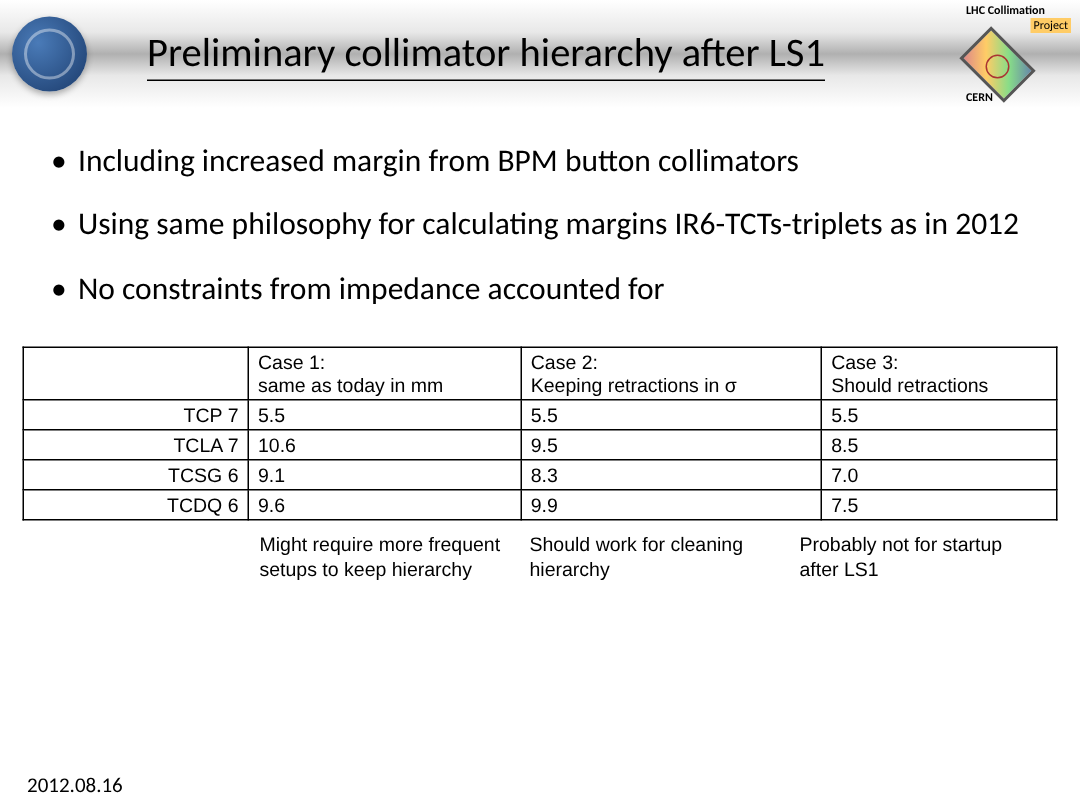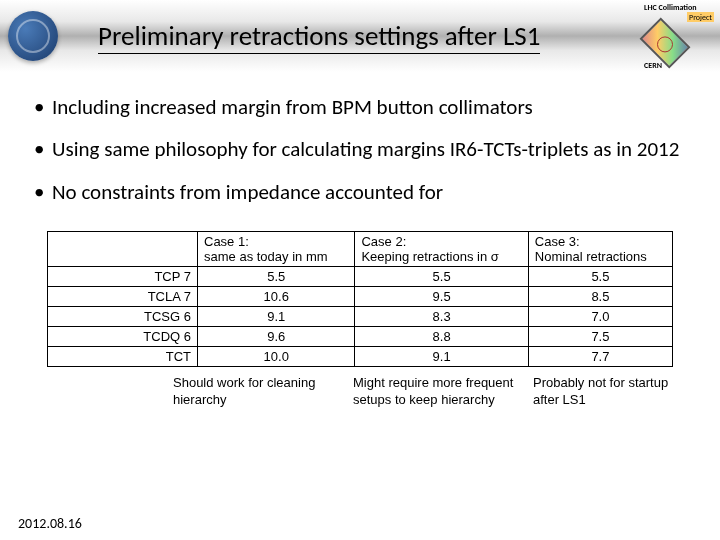--- a/index.html
+++ b/index.html
@@ -76,39 +76,39 @@
     margin-bottom: 16px;
     line-height: 1.25;
   }
   .bullets li::before {
     content: '•';
     position: absolute;
     left: -18px;
     color: #000;
   }
   table.data {
-    width: 626px;
+    width: 690px;
     margin: 0 auto;
     border-collapse: collapse;
     font-family: Arial, sans-serif;
     font-size: 13px;
   }
   table.data th, table.data td {
     border: 0.5px solid #000;
     padding: 2px 6px;
     vertical-align: middle;
   }
   table.data th {
     font-weight: normal;
     text-align: left;
     height: 34px;
   }
   table.data th.col1 { width: 150px; }
   table.data td.label { text-align: right; width: 150px; }
-  table.data td.num { text-align: center; }
+  table.data td.num { text-align: left; }
   table.data tr.bold td, table.data tr.bold th { font-weight: bold; }
   .notes {
     display: flex;
     margin: 8px 15px 0 165px;
     font-family: Arial, sans-serif;
     font-size: 13px;
   }
   .notes > div {
     flex: 1;
     padding: 0 8px;
@@ -119,21 +119,21 @@
     bottom: 8px; left: 18px;
     font-size: 14px;
     font-family: Calibri, Arial, sans-serif;
   }
 </style>
 </head>
 <body>
 
 <div class="header">
   <div class="logo-left"></div>
-  <div class="title">Preliminary retractions settings after LS1</div>
+  <div class="title">Preliminary collimator hierarchy after LS1</div>
   <div class="logo-right">
     <div style="font-weight:bold">LHC Collimation</div>
     <div style="align-self:flex-end;margin-right:0;background:#fc6;padding:0 2px">Project</div>
     <div class="box"></div>
     <div style="font-weight:bold">CERN</div>
   </div>
 </div>
 
 <ul class="bullets">
   <li>Including increased margin from BPM button collimators</li>
@@ -143,21 +143,21 @@
 
 <table class="data">
   <tbody>
       <tr>
     <th class="col1"></th>
     <th><span style="white-space:pre-line">Case 1:
 same as today in mm</span></th>
     <th><span style="white-space:pre-line">Case 2:
 Keeping retractions in σ</span></th>
     <th><span style="white-space:pre-line">Case 3:
-Nominal retractions</span></th>
+Should retractions</span></th>
   </tr>
   <tr>
     <td class="label">TCP 7</td>
     <td class="num">5.5</td>
     <td class="num">5.5</td>
     <td class="num">5.5</td>
   </tr>
   <tr>
     <td class="label">TCLA 7</td>
     <td class="num">10.6</td>
@@ -166,31 +166,25 @@
   </tr>
   <tr>
     <td class="label">TCSG 6</td>
     <td class="num">9.1</td>
     <td class="num">8.3</td>
     <td class="num">7.0</td>
   </tr>
   <tr>
     <td class="label">TCDQ 6</td>
     <td class="num">9.6</td>
-    <td class="num">8.8</td>
+    <td class="num">9.9</td>
     <td class="num">7.5</td>
-  </tr>
-  <tr>
-    <td class="label">TCT</td>
-    <td class="num">10.0</td>
-    <td class="num">9.1</td>
-    <td class="num">7.7</td>
   </tr>
 </tbody>
   </table>
 
 <div class="notes">
+  <div>Might require more frequent setups to keep hierarchy</div>
   <div>Should work for cleaning hierarchy</div>
-  <div>Might require more frequent setups to keep hierarchy</div>
   <div>Probably not for startup after LS1</div>
 </div>
 
 <div class="footer">2012.08.16</div>
 
 </body></html>

